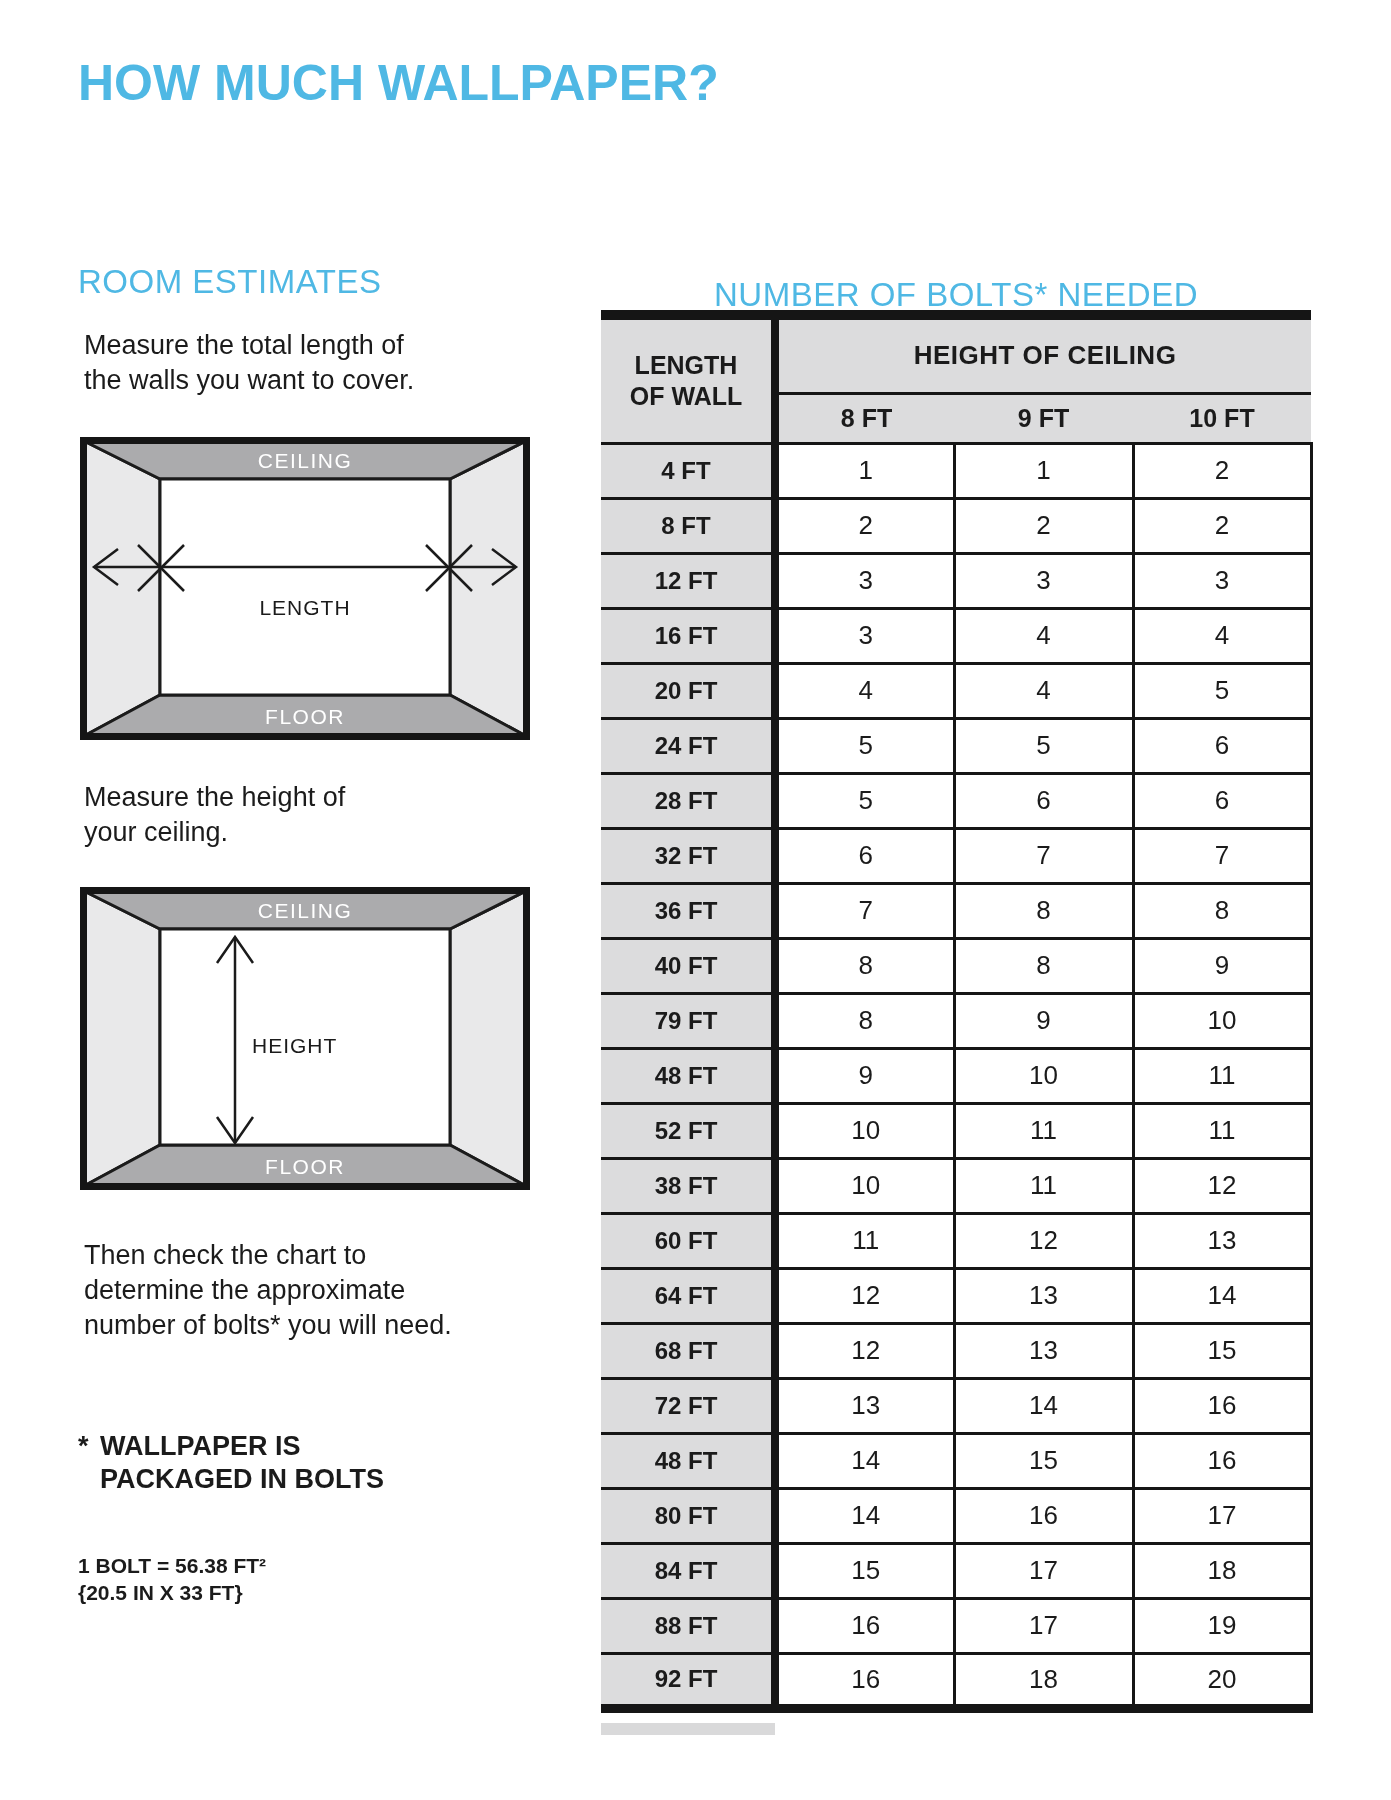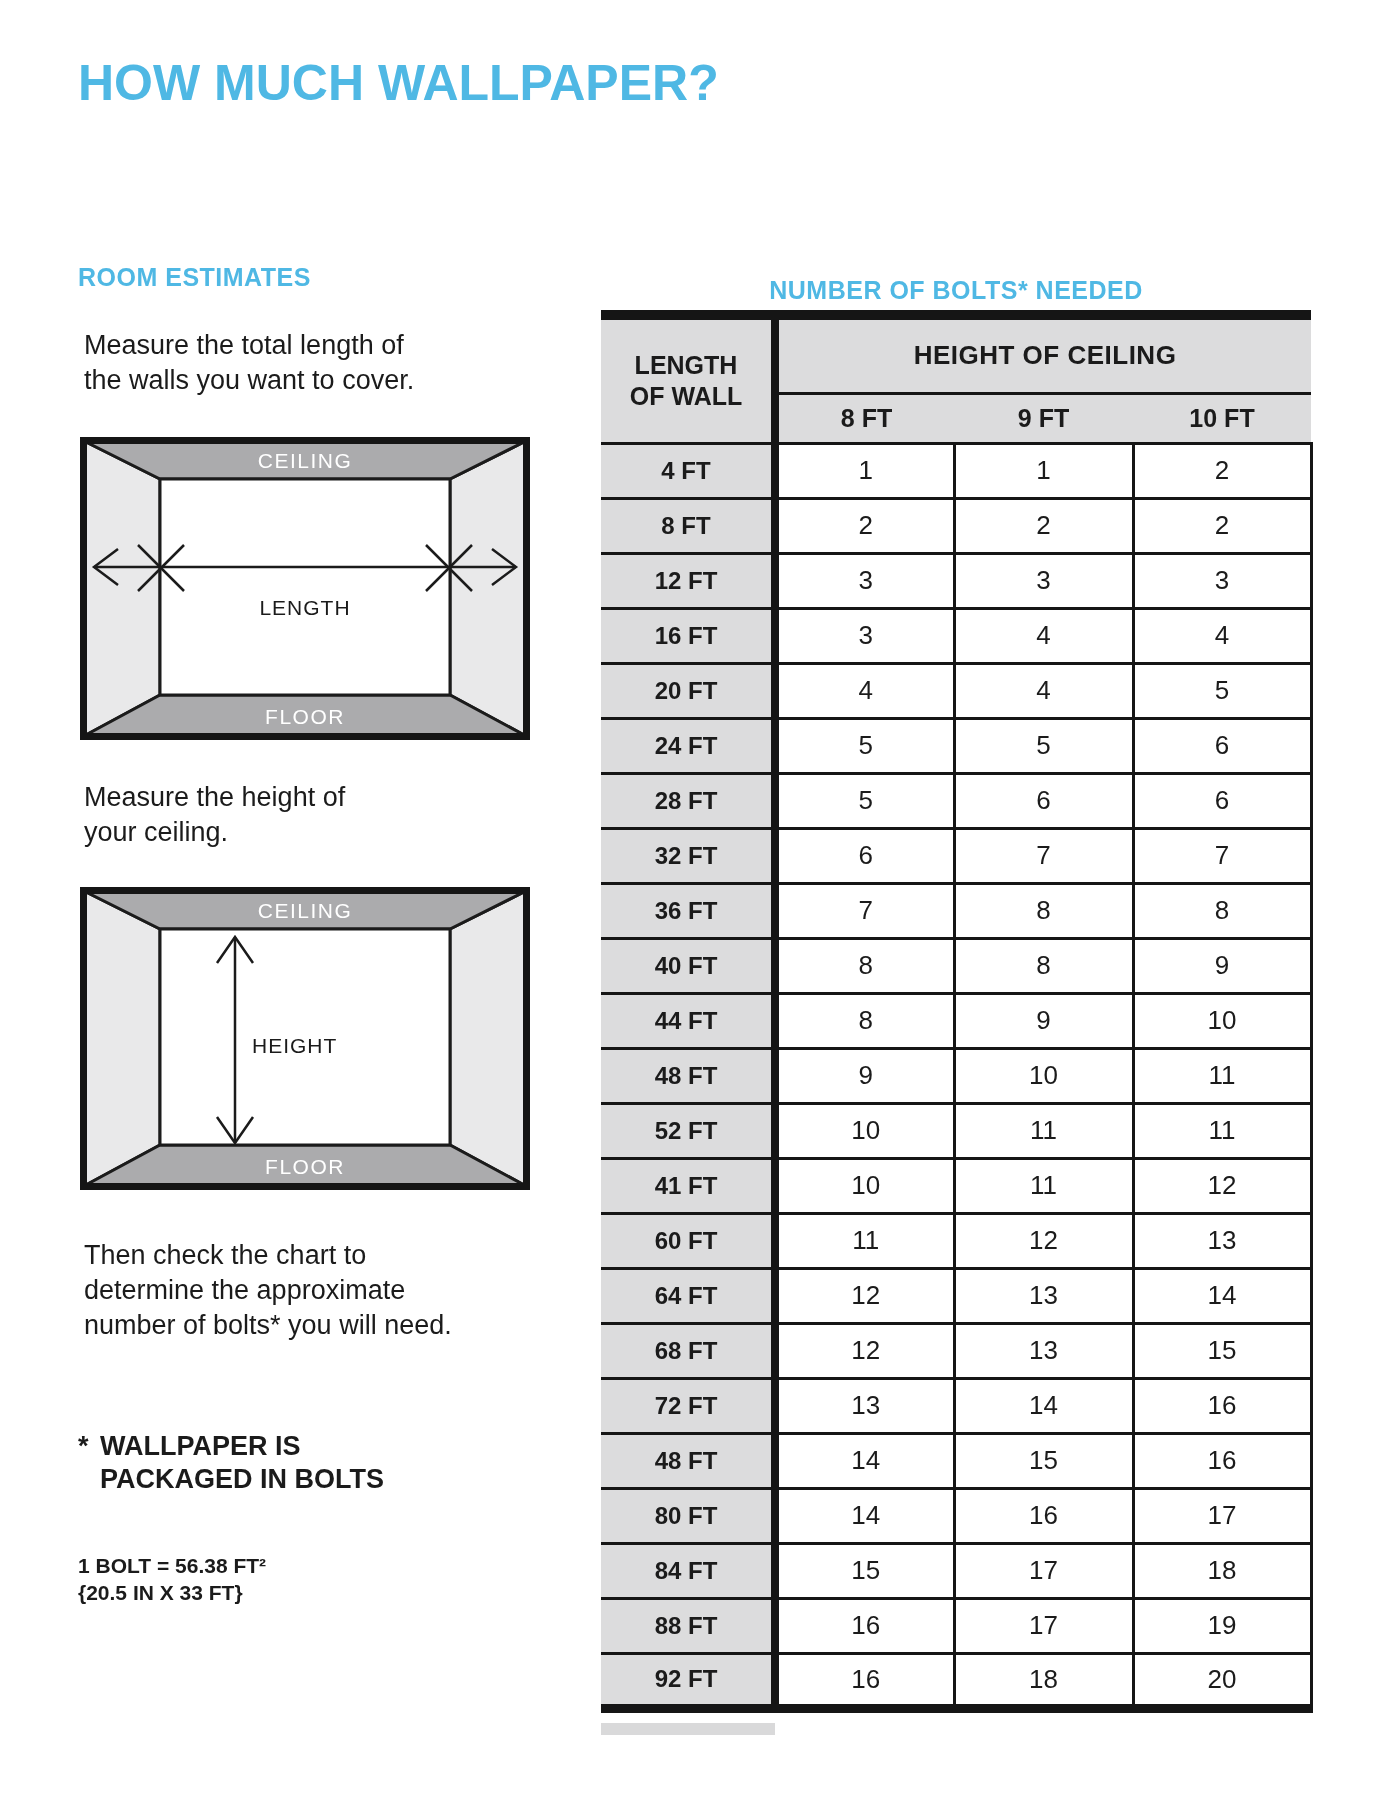--- a/index.html
+++ b/index.html
@@ -11,21 +11,21 @@
     color:#1b1b1b;
   }
   .abs{position:absolute;}
   .page-title{
     left:78px;top:54px;
     font-size:50px;font-weight:bold;
     color:#4fb8e4;letter-spacing:0px;
     white-space:nowrap;
   }
   .section-heading{
-    font-size:25px;font-weight:bold;
+    font-size:33px;font-weight:normal;
     color:#4fb8e4;letter-spacing:0.5px;
     white-space:nowrap;
   }
   .left-heading{left:78px;top:263px;}
   .table-heading{left:601px;top:276px;width:710px;text-align:center;}
   .para{
     left:84px;
     font-size:27px;line-height:1.3;
     white-space:pre-line;
   }
@@ -231,39 +231,39 @@
         <td>8</td>
         <td>8</td>
       </tr>
       <tr>
         <th class="lbl">40 FT</th>
         <td>8</td>
         <td>8</td>
         <td>9</td>
       </tr>
       <tr>
-        <th class="lbl">44 FT</th>
+        <th class="lbl">79 FT</th>
         <td>8</td>
         <td>9</td>
         <td>10</td>
       </tr>
       <tr>
         <th class="lbl">48 FT</th>
         <td>9</td>
         <td>10</td>
         <td>11</td>
       </tr>
       <tr>
         <th class="lbl">52 FT</th>
         <td>10</td>
         <td>11</td>
         <td>11</td>
       </tr>
       <tr>
-        <th class="lbl">41 FT</th>
+        <th class="lbl">38 FT</th>
         <td>10</td>
         <td>11</td>
         <td>12</td>
       </tr>
       <tr>
         <th class="lbl">60 FT</th>
         <td>11</td>
         <td>12</td>
         <td>13</td>
       </tr>

